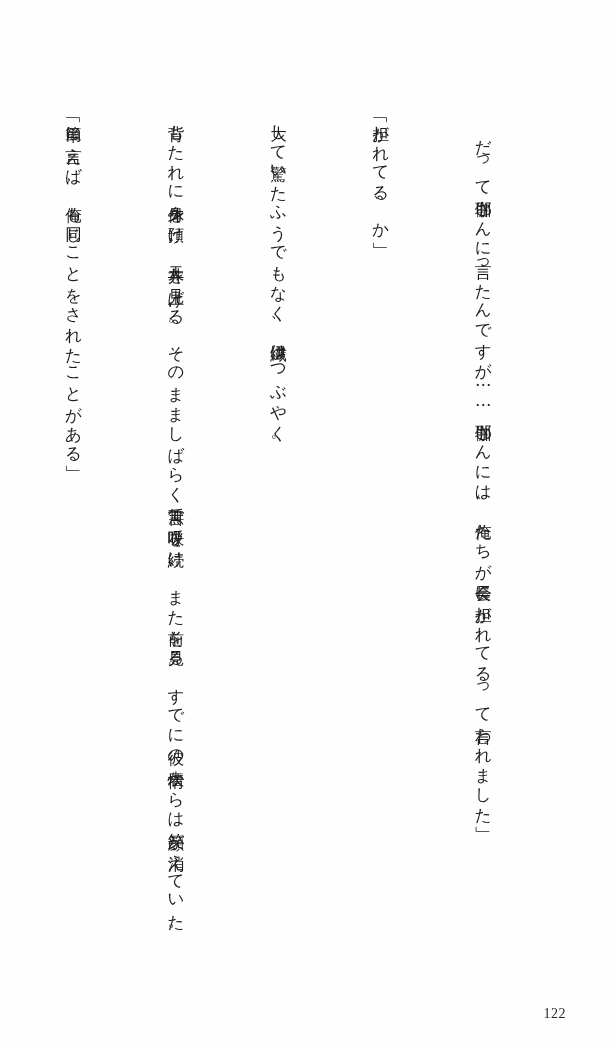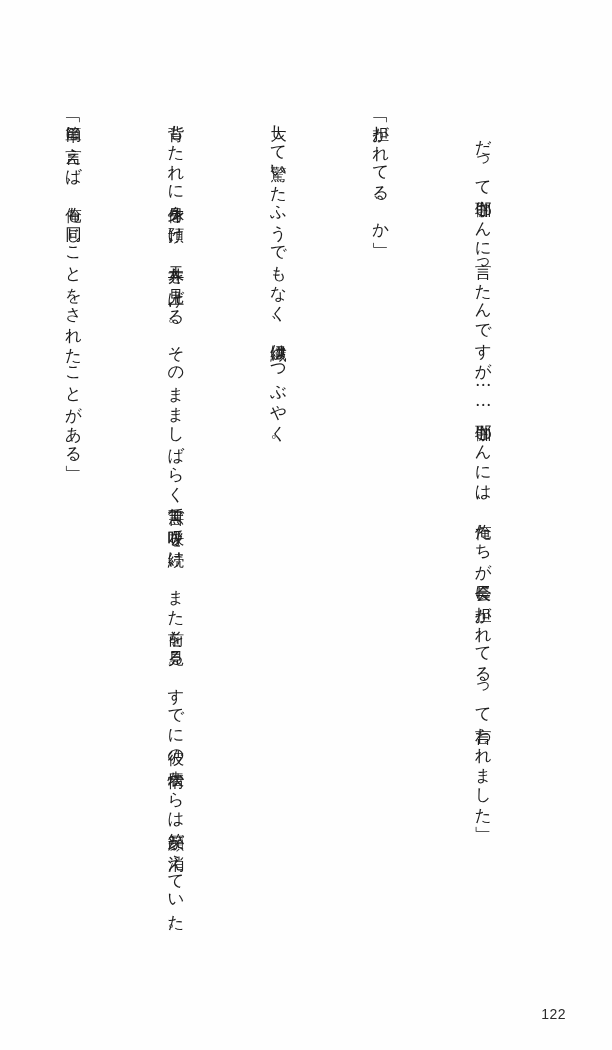--- a/index.html
+++ b/index.html
@@ -48,21 +48,21 @@
 
   
   #text-block p.indent {
     padding-top: 16px;
   }
 
   #page-number {
     position: absolute;
     right: 46px;
     bottom: 28px;
-    font-family: Liberation Sans, sans-serif;
+    font-family: Liberation Serif, serif;
     font-size: 14px;
     color: #2a2a2a;
     letter-spacing: 0.5px;
   }
 </style>
 </head>
 <body>
 
 <div id="page">
 

